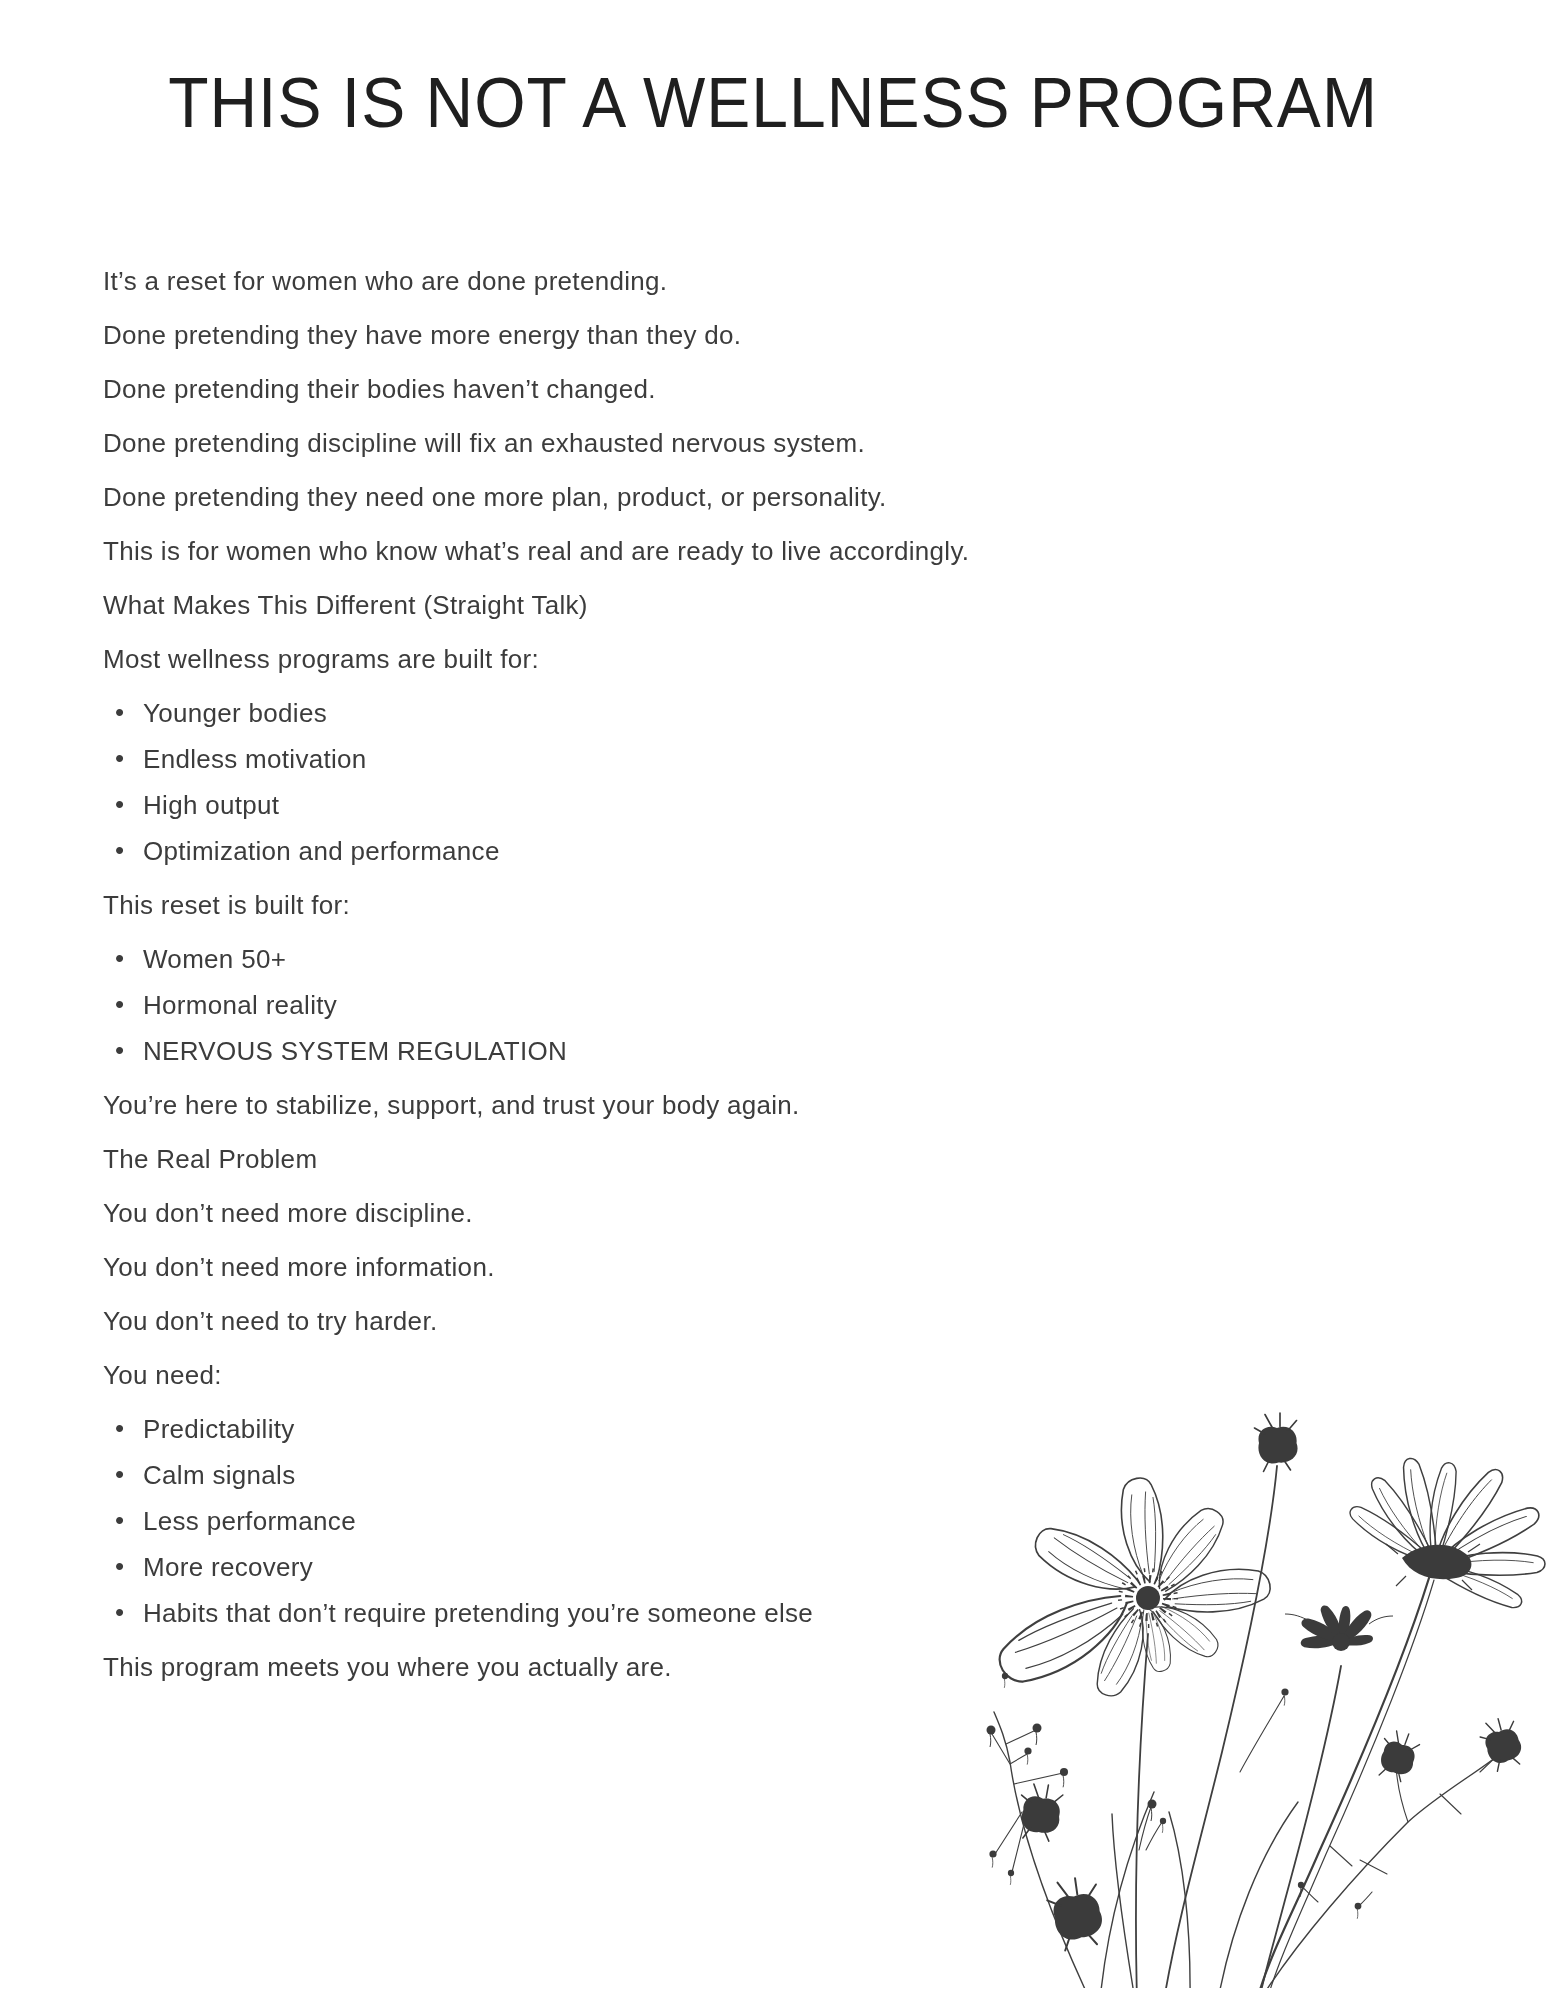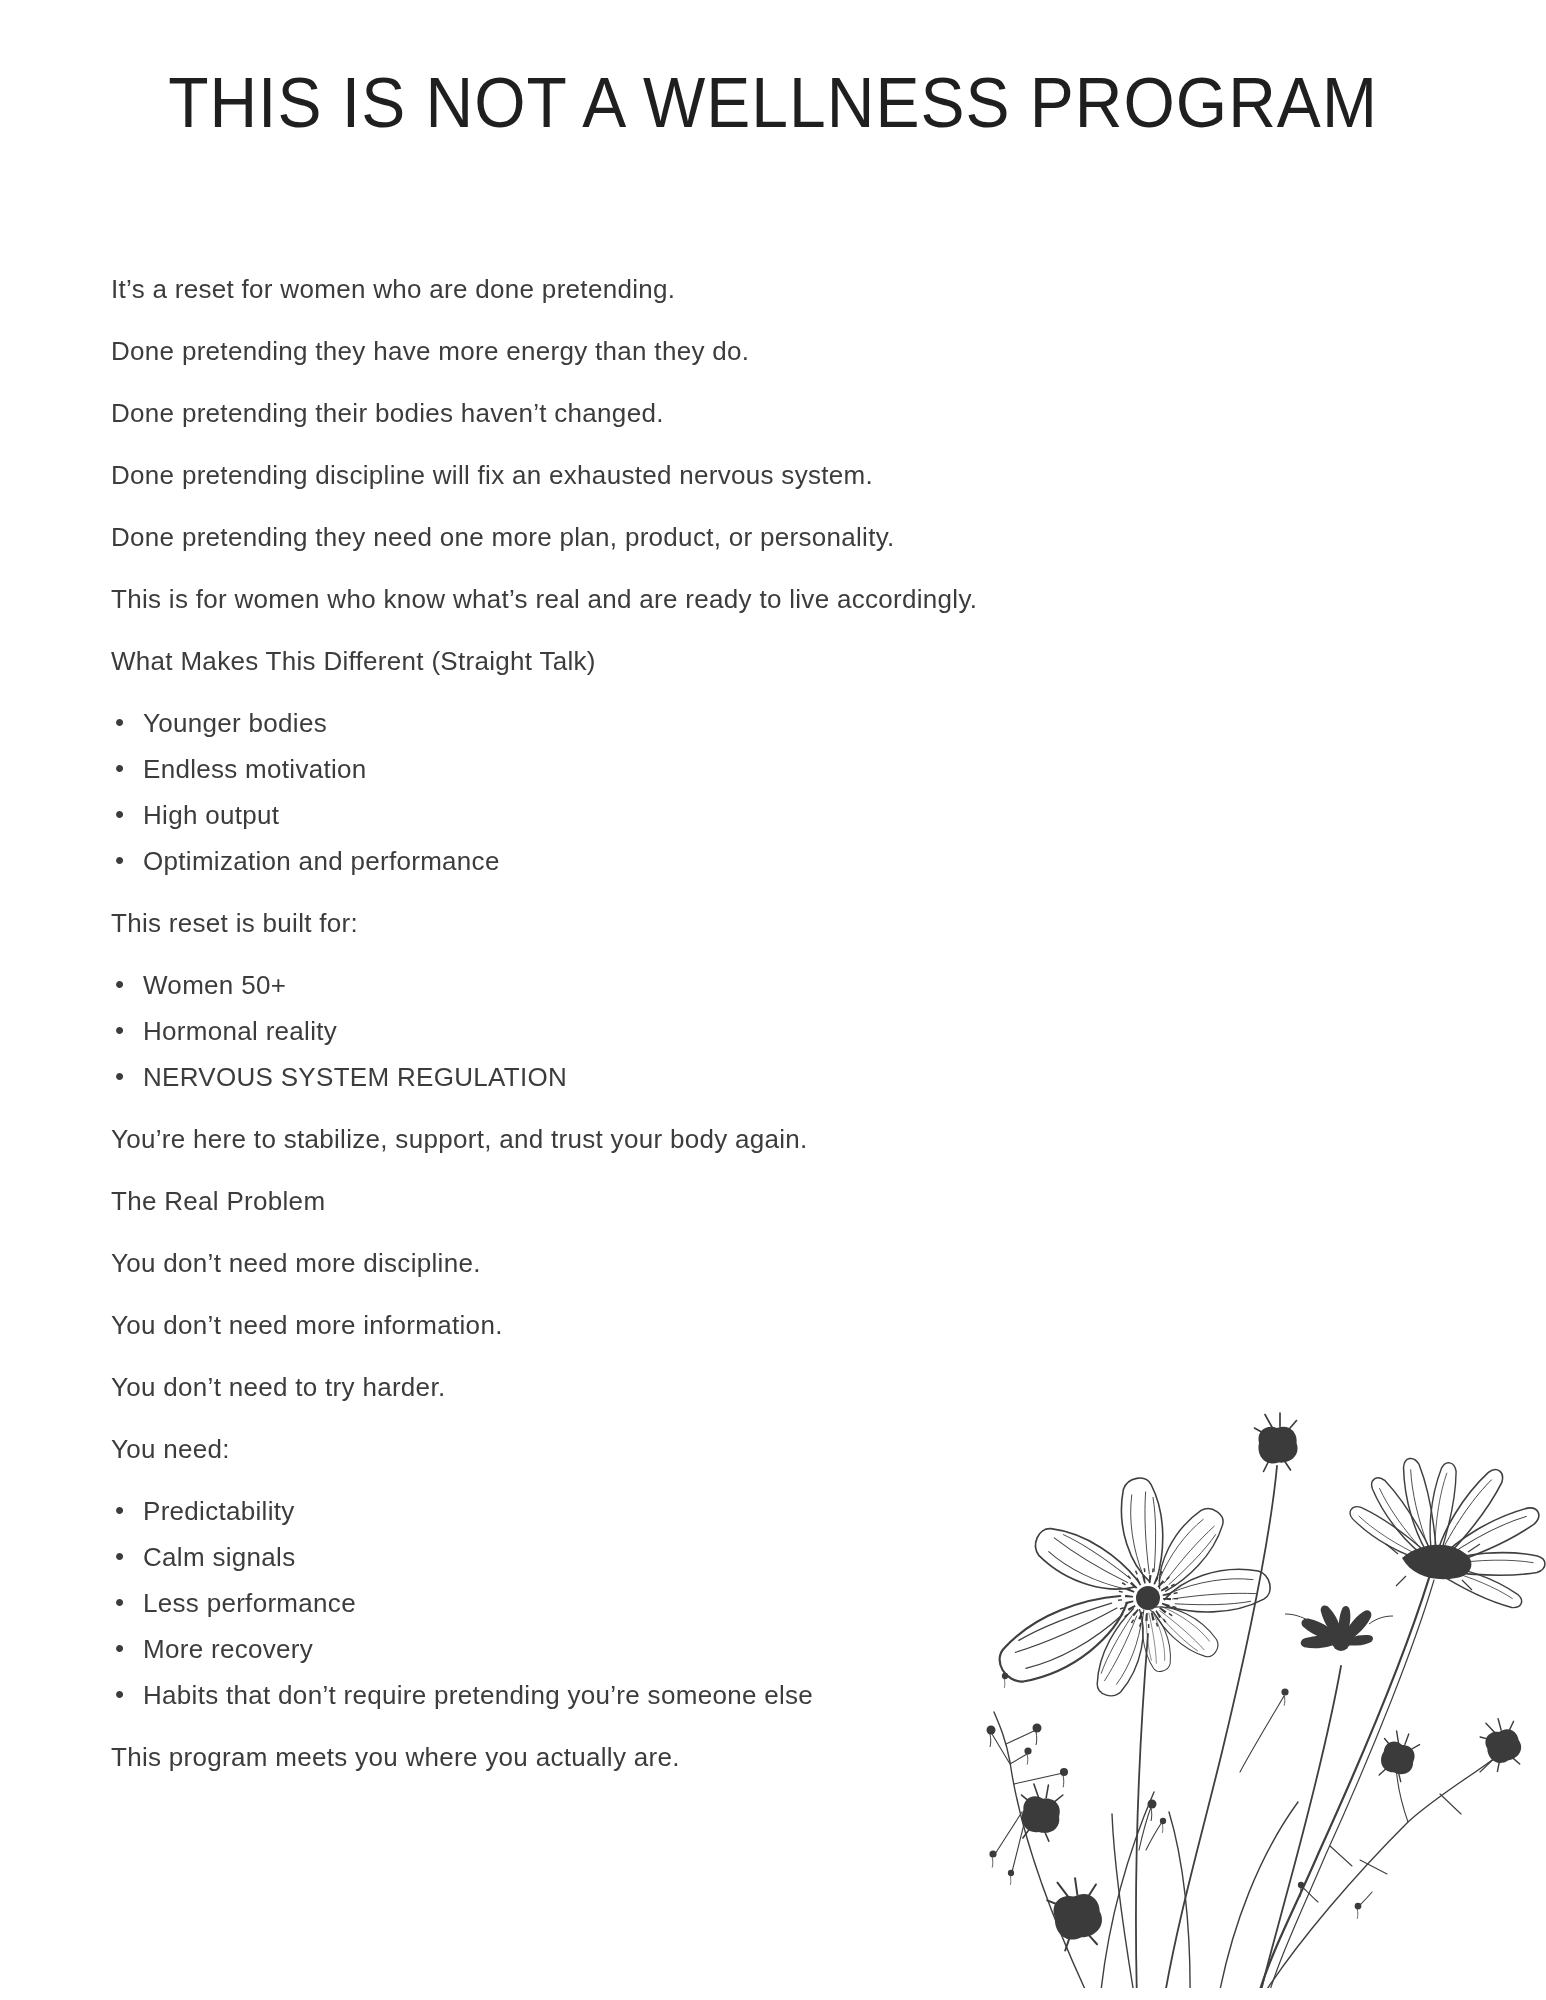--- a/index.html
+++ b/index.html
@@ -31,21 +31,21 @@
   .content {
     position: absolute;
     left: 95px;
     top: 250px;
     width: 1270px;
     font-size: 26px;
     line-height: 46px;
     letter-spacing: 0.3px;
     color: #3c3c3c;
   }
-  .content p { margin: 16px; }
+  .content p { margin: 8px; }
   .content ul { margin: 0; padding: 0; list-style: none; }
   .content li {
     position: relative;
     padding-left: 48px;
     line-height: 46px;
   }
   .content li::before {
     content: "\2022";
     position: absolute;
     left: 20px;
@@ -72,20 +72,21 @@
   <div class="content">
 
     <p>It’s a reset for women who are done pretending.</p>
     <p>Done pretending they have more energy than they do.</p>
     <p>Done pretending their bodies haven’t changed.</p>
     <p>Done pretending discipline will fix an exhausted nervous system.</p>
     <p>Done pretending they need one more plan, product, or personality.</p>
     <p>This is for women who know what’s real and are ready to live accordingly.</p>
 
     <p class="gap">What Makes This Different (Straight Talk)</p>
+    <p>Most wellness programs are built for:</p>
     <ul>
       <li>Younger bodies</li>
       <li>Endless motivation</li>
       <li>High output</li>
       <li>Optimization and performance</li>
     </ul>
     <p>This reset is built for:</p>
     <ul>
       <li>Women 50+</li>
       <li>Hormonal reality</li>

